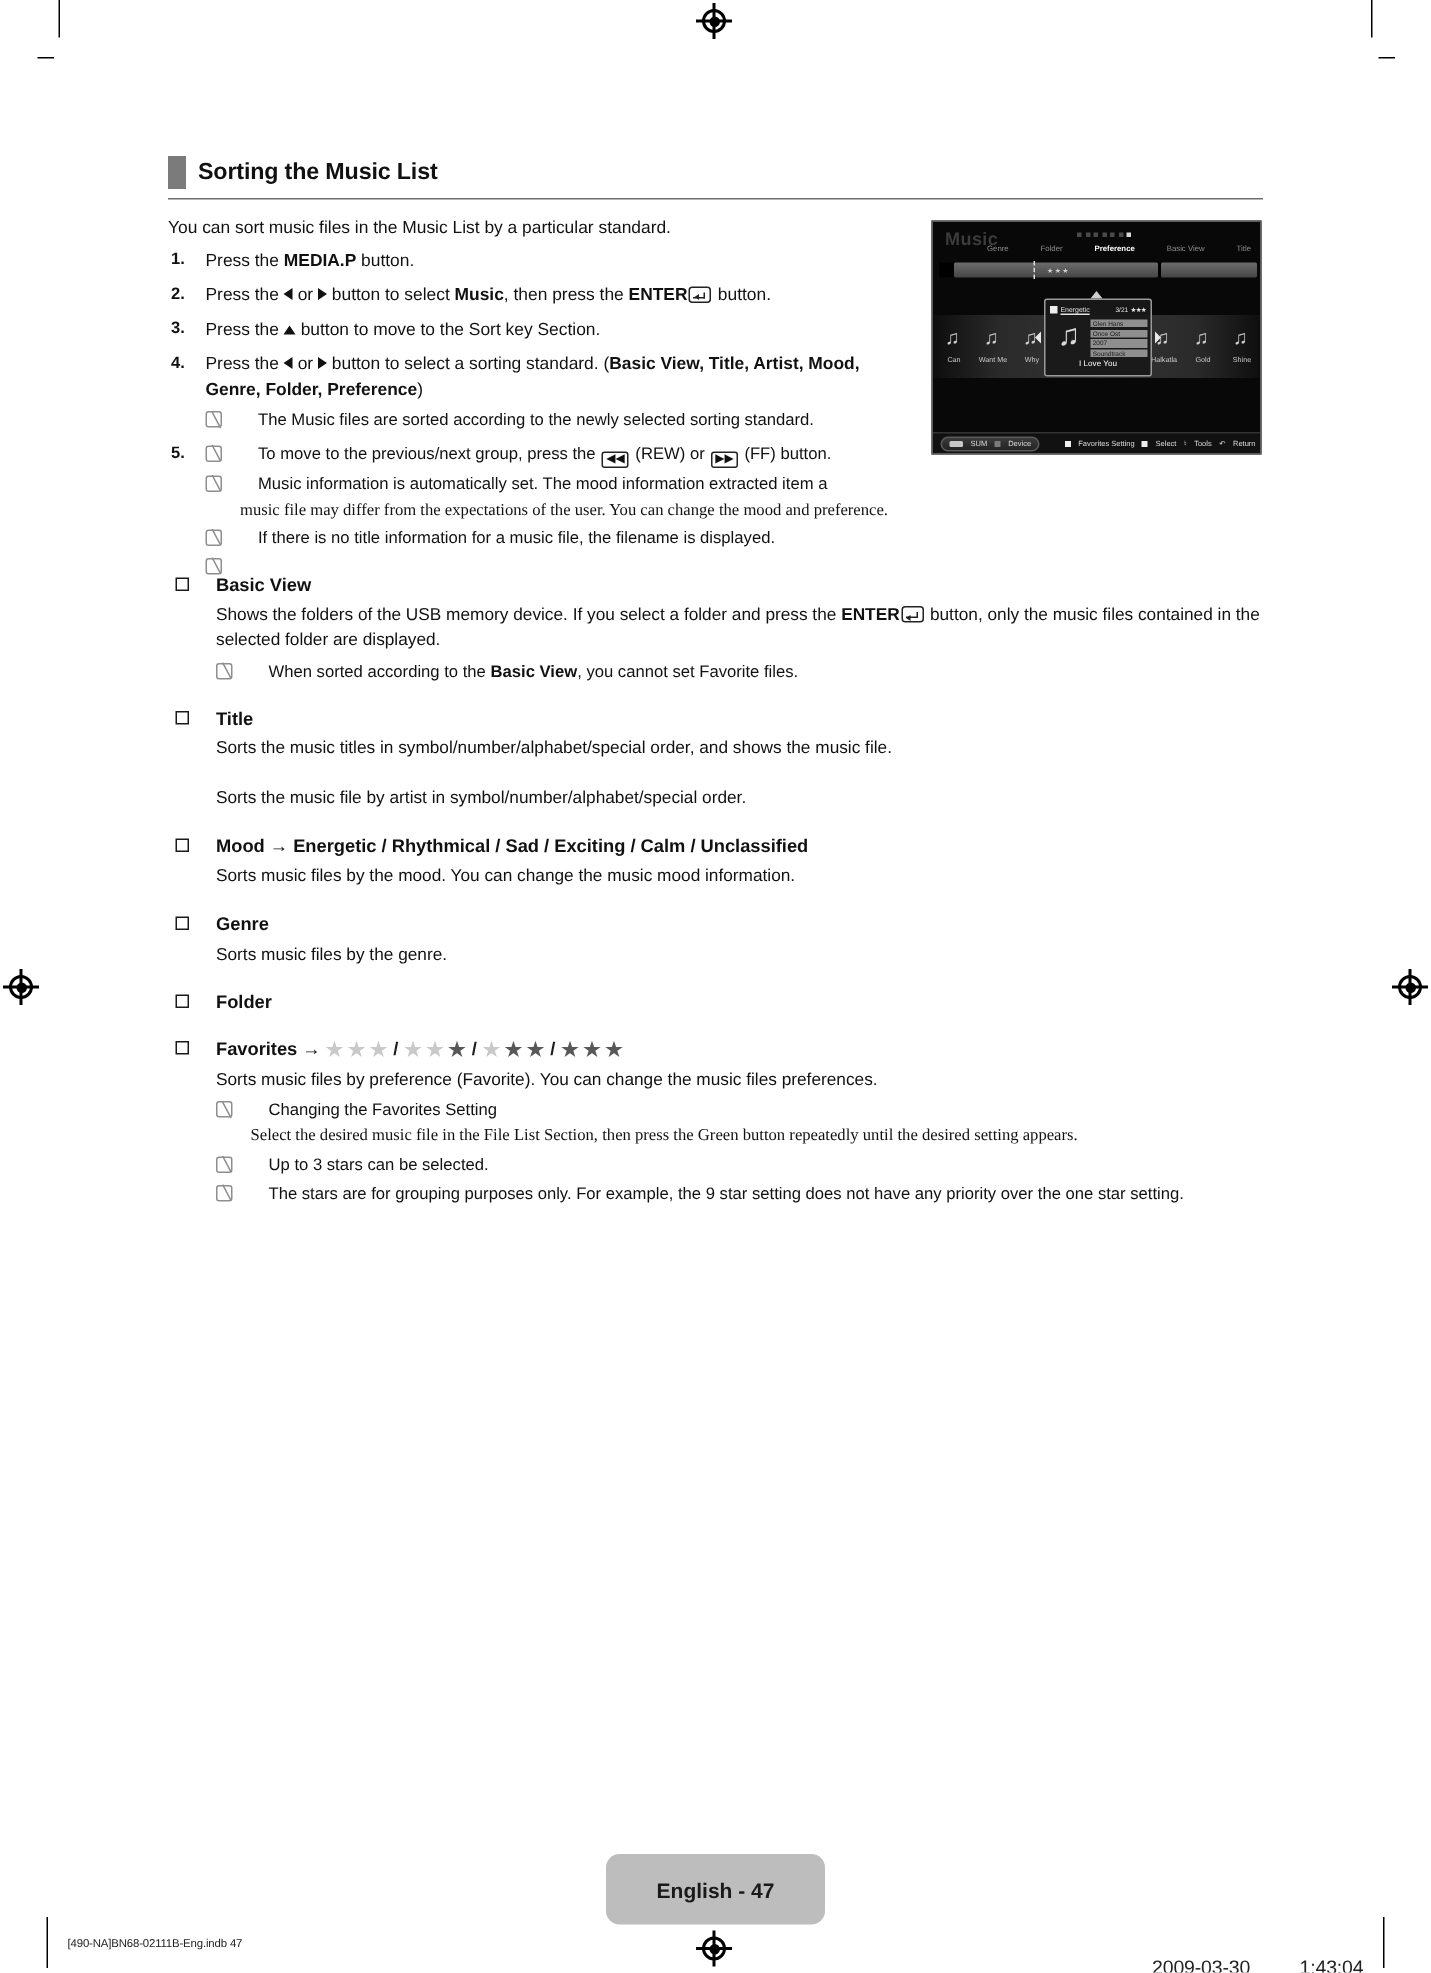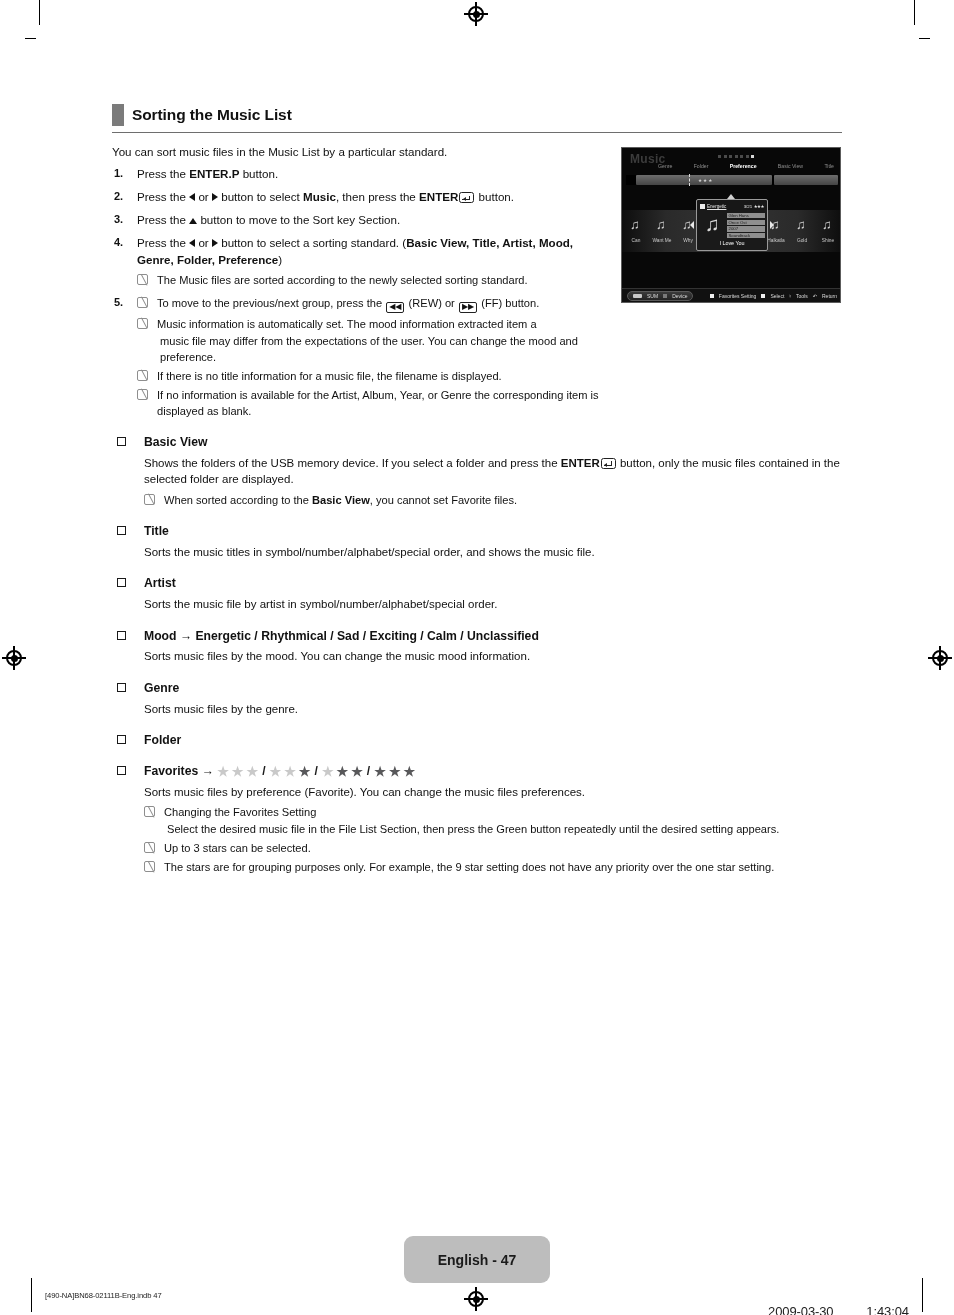--- a/index.html
+++ b/index.html
@@ -52,24 +52,24 @@
     line-height:1.45; margin-top:6px;
   }
   ol.steps > li .num {
     position:absolute; left:2px; top:0; font-weight:bold; font-size:11px;
   }
   .b { font-weight:bold; }
 
   
   .notes { list-style:none; margin:4px 0 0 0; padding:0; }
   .note {
-    position:relative; padding-left:20px; font-size:11.1px;
+    position:relative; padding-left:35px; font-size:11.1px;
     line-height:1.45; margin-top:3px;
   }
-  .note-sub { padding-left:23px; font-size:11.1px; line-height:1.45; margin-top:1px; }
+  .note-sub { padding-left:23px; font-size:11.1px; line-height:1.45; margin-top:1px;font-family:Liberation Serif, serif; }
   .noteicon {
     position:absolute; left:0; top:2px;
     width:11px; height:11px; border:1px solid #8e8e8e; border-radius:2px;
     display:inline-block;
   }
   .noteicon::after {
     content:""; position:absolute; left:2.5px; top:-0.5px;
     width:1.3px; height:12px; background:#8e8e8e;
     transform: rotate(-28deg); transform-origin: top left;
   }
@@ -280,50 +280,49 @@
 
     <div class="title-row">
       <span class="title-bar"></span>
       <span class="title-text">Sorting the Music List</span>
     </div>
     <div class="title-rule"></div>
 
     <div class="body-col">
       <div class="intro">You can sort music files in the Music List by a particular standard.</div>
       <ol class="steps" id="steps-root">
-          <li><span class="num">1.</span><span><span>Press the </span><span class="b">ENTER.P</span><span> button.</span></span></li>
+          <li><span class="num">1.</span><span><span>Press the </span><span class="b">MEDIA.P</span><span> button.</span></span></li>
           <li><span class="num">2.</span><span><span>Press the </span><span class="tri-l"></span><span> or </span><span class="tri-r"></span><span> button to select </span><span class="b">Music</span><span>, then press the </span><span class="b">ENTER</span><span class="enterkey"></span><span> button.</span></span></li>
           <li><span class="num">3.</span><span><span>Press the </span><span class="tri-u"></span><span> button to move to the Sort key Section.</span></span></li>
           <li><span class="num">4.</span><span><span>Press the </span><span class="tri-l"></span><span> or </span><span class="tri-r"></span><span> button to select a sorting standard. (</span><span class="b">Basic View, Title, Artist, Mood, Genre, Folder, Preference</span><span>)</span></span><div class="notes">
               <div class="note"><span class="noteicon"></span><span>The Music files are sorted according to the newly selected sorting standard.</span></div>
             </div></li>
           <li><span class="num">5.</span><div class="notes">
               <div class="note"><span class="noteicon"></span><span>To move to the previous/next group, press the </span><span class="keybox">◀◀</span><span> (REW) or </span><span class="keybox">▶▶</span><span> (FF) button.</span></div>
               <div class="note"><span class="noteicon"></span><span>Music information is automatically set. The mood information extracted item a</span></div>
               <div class="note-sub">music file may differ from the expectations of the user. You can change the mood and preference.</div>
               <div class="note"><span class="noteicon"></span><span>If there is no title information for a music file, the filename is displayed.</span></div>
-              <div class="note"><span class="noteicon"></span><span>If no information is available for the Artist, Album, Year, or Genre the corresponding item is displayed as blank.</span></div>
+              <div class="note"><span class="noteicon"></span></div>
             </div></li>
         </ol>
     </div>
 
     <div id="sections-root">
         <div class="defsec">
           <div class="defhead"><span class="sqbullet"></span><span>Basic View</span></div>
           <div class="defbody"><span>Shows the folders of the USB memory device. If you select a folder and press the </span><span class="b">ENTER</span><span class="enterkey"></span><span> button, only the music files contained in the selected folder are displayed.</span></div>
           <div class="notes">
             <div class="note"><span class="noteicon"></span><span>When sorted according to the </span><span class="b">Basic View</span><span>, you cannot set Favorite files.</span></div>
           </div>
         </div>
         <div class="defsec">
           <div class="defhead"><span class="sqbullet"></span><span>Title</span></div>
           <div class="defbody"><span>Sorts the music titles in symbol/number/alphabet/special order, and shows the music file.</span></div>
         </div>
         <div class="defsec">
-          <div class="defhead"><span class="sqbullet"></span><span>Artist</span></div>
           <div class="defbody"><span>Sorts the music file by artist in symbol/number/alphabet/special order.</span></div>
         </div>
         <div class="defsec">
           <div class="defhead"><span class="sqbullet"></span><span>Mood → Energetic / Rhythmical / Sad / Exciting / Calm / Unclassified</span></div>
           <div class="defbody"><span>Sorts music files by the mood. You can change the music mood information.</span></div>
         </div>
         <div class="defsec">
           <div class="defhead"><span class="sqbullet"></span><span>Genre</span></div>
           <div class="defbody"><span>Sorts music files by the genre.</span></div>
         </div>

